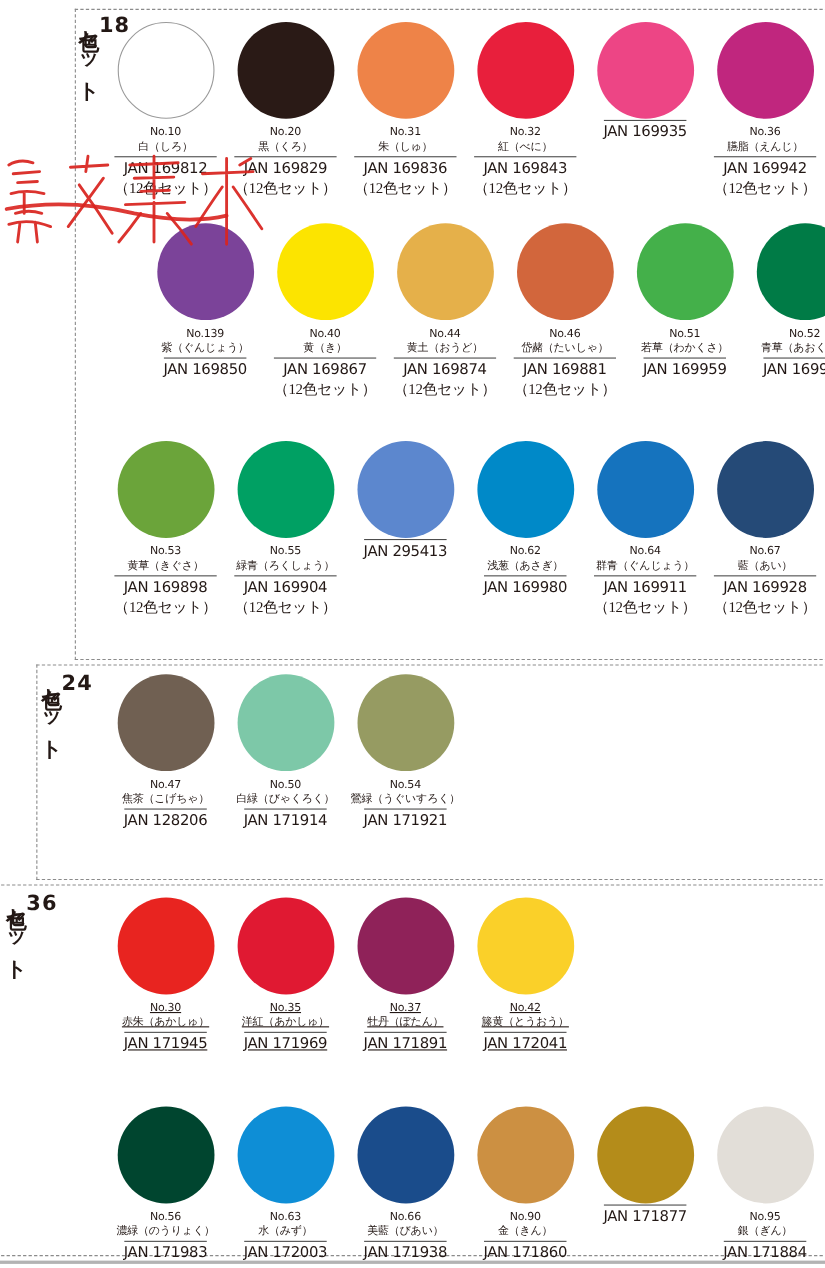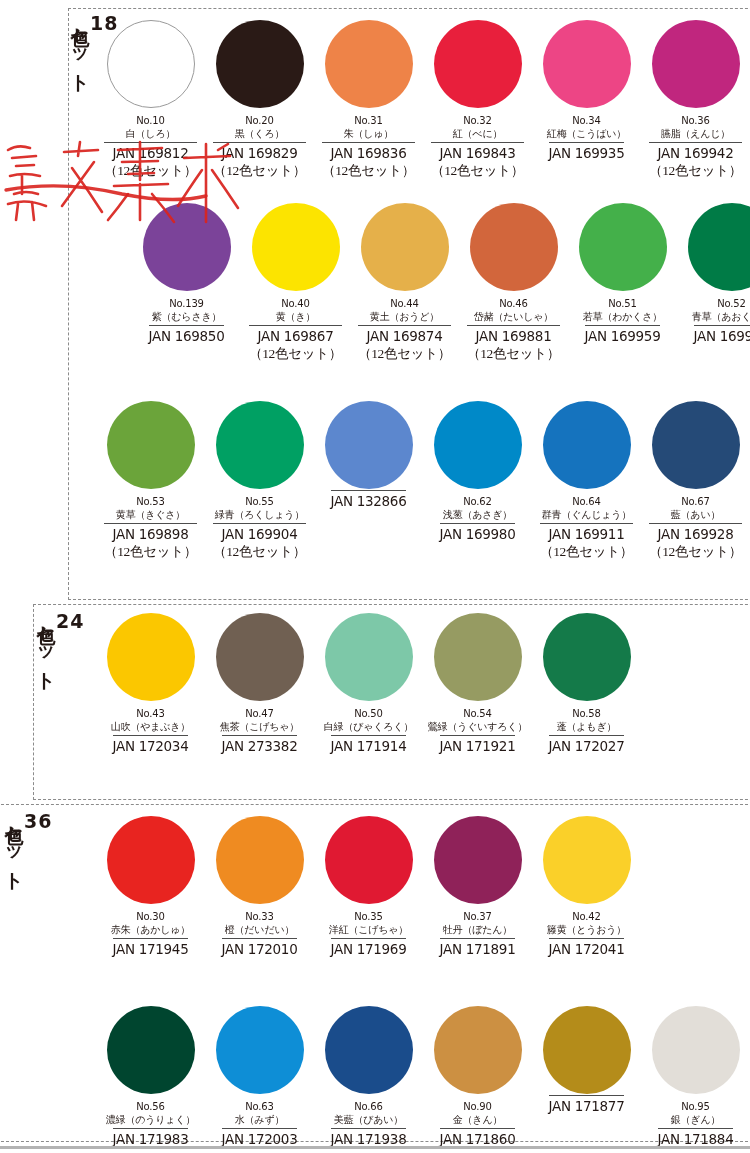--- a/index.html
+++ b/index.html
@@ -81,21 +81,21 @@
     letter-spacing:-0.3px;
     white-space:nowrap;
   }
   .jan .note{display:block;font-family:Liberation Serif, serif;}
 
   
   .r1{top:20px;}
   .r2{top:203px;margin-left:36px;}
   .r3{top:401px;}
   .r24{top:613px;}
-  .r36a{top:816px;}
+  .r36a{top:816px;text-decoration:underline;}
   .r36b{top:1006px;}
 
   
   .bottomrule{
     position:absolute;left:0;top:1146px;width:750px;height:3px;
     background:#b3b3b3;
   }
 
   
   .watermark{
@@ -156,41 +156,37 @@
       <div class="cell">
         <div class="dot" style="background: rgb(232, 31, 60);"></div>
         <div class="cap">
           <span class="no">No.32</span>
           <span class="jp">紅（べに）</span>
         </div>
         <div class="jan">JAN 169843<span class="note">（12色セット）</span></div>
       </div>
       <div class="cell">
         <div class="dot" style="background: rgb(237, 69, 133);"></div>
-        <div class="cap">
-          <span class="no">No.34</span>
-          <span class="jp">紅梅（こうばい）</span>
-        </div>
         <div class="jan">JAN 169935</div>
       </div>
       <div class="cell">
         <div class="dot" style="background: rgb(192, 38, 126);"></div>
         <div class="cap">
           <span class="no">No.36</span>
           <span class="jp">臙脂（えんじ）</span>
         </div>
         <div class="jan">JAN 169942<span class="note">（12色セット）</span></div>
       </div>
     </div>
   <div class="row r2">
       <div class="cell">
         <div class="dot" style="background: rgb(123, 67, 153);"></div>
         <div class="cap">
           <span class="no">No.139</span>
-          <span class="jp">紫（むらさき）</span>
+          <span class="jp">紫（ぐんじょう）</span>
         </div>
         <div class="jan">JAN 169850</div>
       </div>
       <div class="cell">
         <div class="dot" style="background: rgb(252, 228, 0);"></div>
         <div class="cap">
           <span class="no">No.40</span>
           <span class="jp">黄（き）</span>
         </div>
         <div class="jan">JAN 169867<span class="note">（12色セット）</span></div>
@@ -240,21 +236,21 @@
       <div class="cell">
         <div class="dot" style="background: rgb(0, 160, 99);"></div>
         <div class="cap">
           <span class="no">No.55</span>
           <span class="jp">緑青（ろくしょう）</span>
         </div>
         <div class="jan">JAN 169904<span class="note">（12色セット）</span></div>
       </div>
       <div class="cell">
         <div class="dot" style="background: rgb(92, 135, 206);"></div>
-        <div class="jan">JAN 132866</div>
+        <div class="jan">JAN 295413</div>
       </div>
       <div class="cell">
         <div class="dot" style="background: rgb(0, 137, 200);"></div>
         <div class="cap">
           <span class="no">No.62</span>
           <span class="jp">浅葱（あさぎ）</span>
         </div>
         <div class="jan">JAN 169980</div>
       </div>
       <div class="cell">
@@ -269,82 +265,58 @@
         <div class="dot" style="background: rgb(37, 74, 119);"></div>
         <div class="cap">
           <span class="no">No.67</span>
           <span class="jp">藍（あい）</span>
         </div>
         <div class="jan">JAN 169928<span class="note">（12色セット）</span></div>
       </div>
     </div>
   <div class="row r24">
       <div class="cell">
-        <div class="dot" style="background: rgb(251, 199, 0);"></div>
-        <div class="cap">
-          <span class="no">No.43</span>
-          <span class="jp">山吹（やまぶき）</span>
-        </div>
-        <div class="jan">JAN 172034</div>
-      </div>
-      <div class="cell">
         <div class="dot" style="background: rgb(112, 96, 82);"></div>
         <div class="cap">
           <span class="no">No.47</span>
           <span class="jp">焦茶（こげちゃ）</span>
         </div>
-        <div class="jan">JAN 273382</div>
+        <div class="jan">JAN 128206</div>
       </div>
       <div class="cell">
         <div class="dot" style="background: rgb(125, 200, 168);"></div>
         <div class="cap">
           <span class="no">No.50</span>
           <span class="jp">白緑（びゃくろく）</span>
         </div>
         <div class="jan">JAN 171914</div>
       </div>
       <div class="cell">
         <div class="dot" style="background: rgb(150, 155, 98);"></div>
         <div class="cap">
           <span class="no">No.54</span>
           <span class="jp">鶯緑（うぐいすろく）</span>
         </div>
         <div class="jan">JAN 171921</div>
       </div>
-      <div class="cell">
-        <div class="dot" style="background: rgb(20, 122, 73);"></div>
-        <div class="cap">
-          <span class="no">No.58</span>
-          <span class="jp">蓬（よもぎ）</span>
-        </div>
-        <div class="jan">JAN 172027</div>
-      </div>
     </div>
   <div class="row r36a">
       <div class="cell">
         <div class="dot" style="background: rgb(232, 36, 32);"></div>
         <div class="cap">
           <span class="no">No.30</span>
           <span class="jp">赤朱（あかしゅ）</span>
         </div>
         <div class="jan">JAN 171945</div>
       </div>
       <div class="cell">
-        <div class="dot" style="background: rgb(239, 139, 33);"></div>
-        <div class="cap">
-          <span class="no">No.33</span>
-          <span class="jp">橙（だいだい）</span>
-        </div>
-        <div class="jan">JAN 172010</div>
-      </div>
-      <div class="cell">
         <div class="dot" style="background: rgb(224, 25, 50);"></div>
         <div class="cap">
           <span class="no">No.35</span>
-          <span class="jp">洋紅（こげちゃ）</span>
+          <span class="jp">洋紅（あかしゅ）</span>
         </div>
         <div class="jan">JAN 171969</div>
       </div>
       <div class="cell">
         <div class="dot" style="background: rgb(143, 34, 89);"></div>
         <div class="cap">
           <span class="no">No.37</span>
           <span class="jp">牡丹（ぼたん）</span>
         </div>
         <div class="jan">JAN 171891</div>

